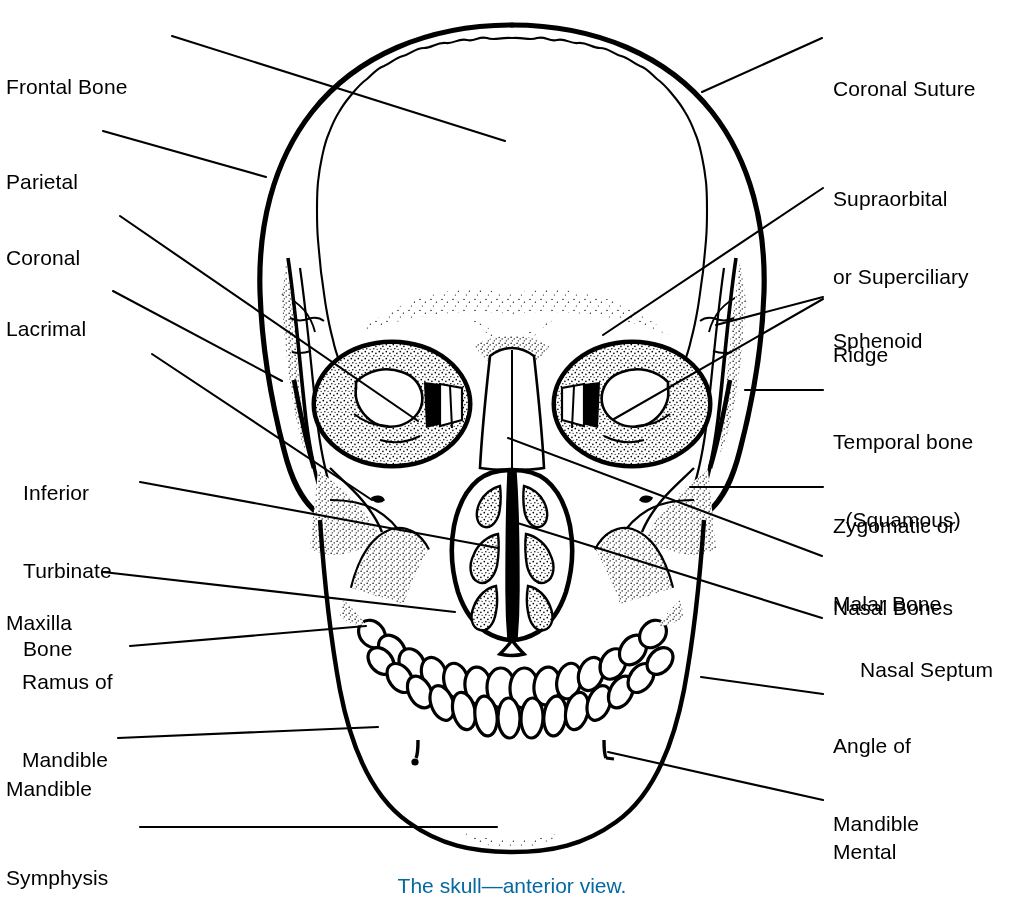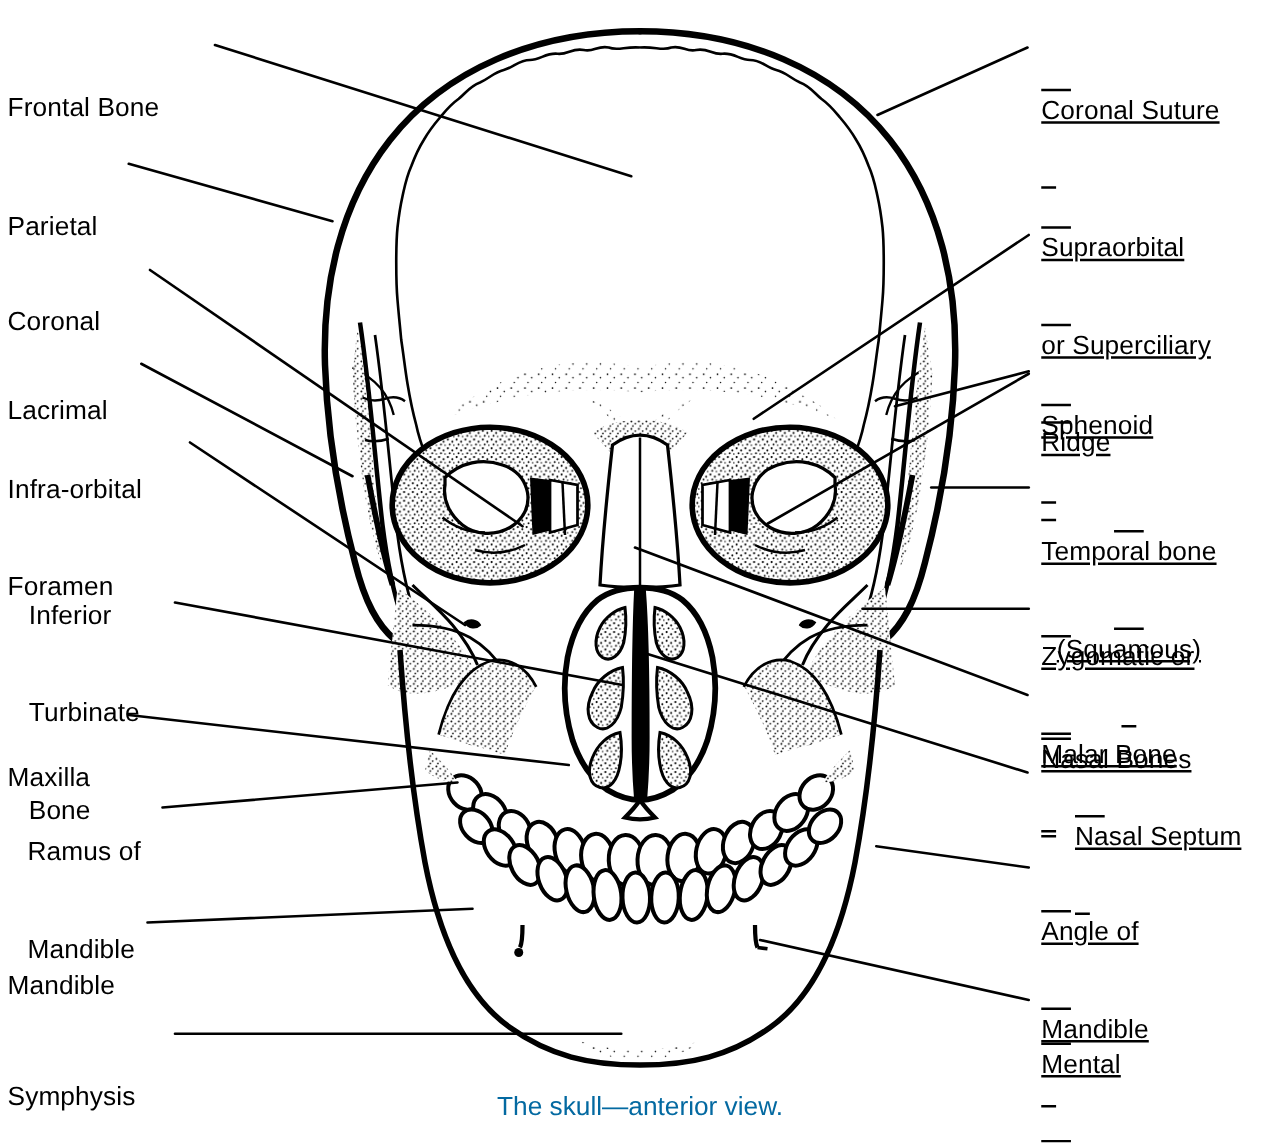--- a/index.html
+++ b/index.html
@@ -12,21 +12,21 @@
   svg.diagram{position:absolute;left:0;top:0;width:1024px;height:914px;display:block;}
   .lbl{
     position:absolute;
     font-family:"Liberation Sans","DejaVu Sans",sans-serif;
     font-size:21px;
     line-height:26px;
     letter-spacing:0.1px;
     color:#000;
     white-space:pre;
   }
-  .lbl.right{text-align:left;text-decoration:underline;}
+  .lbl.right{text-align:left;}
   .caption{
     position:absolute;
     left:0;right:0;
     top:874px;
     text-align:center;
     font-family:"Liberation Sans","DejaVu Sans",sans-serif;
     font-size:21px;
     color:#0369a1;
   }
 </style>
@@ -320,24 +320,20 @@
   </div>
 
   <div class="lbl" style="left:6px;top:193px;">
     <div>Coronal</div>
   </div>
 
   <div class="lbl" style="left:6px;top:264px;">
     <div>Lacrimal</div>
   </div>
 
-  <div class="lbl" style="left:6px;top:327px;">
-    <div>Infra-orbital</div>
-    <div>Foramen</div>
-  </div>
 
   <div class="lbl" style="left:23px;top:428px;">
     <div>Inferior</div>
     <div>Turbinate</div>
     <div>Bone</div>
   </div>
 
   <div class="lbl" style="left:6px;top:558px;">
     <div>Maxilla</div>
   </div>

